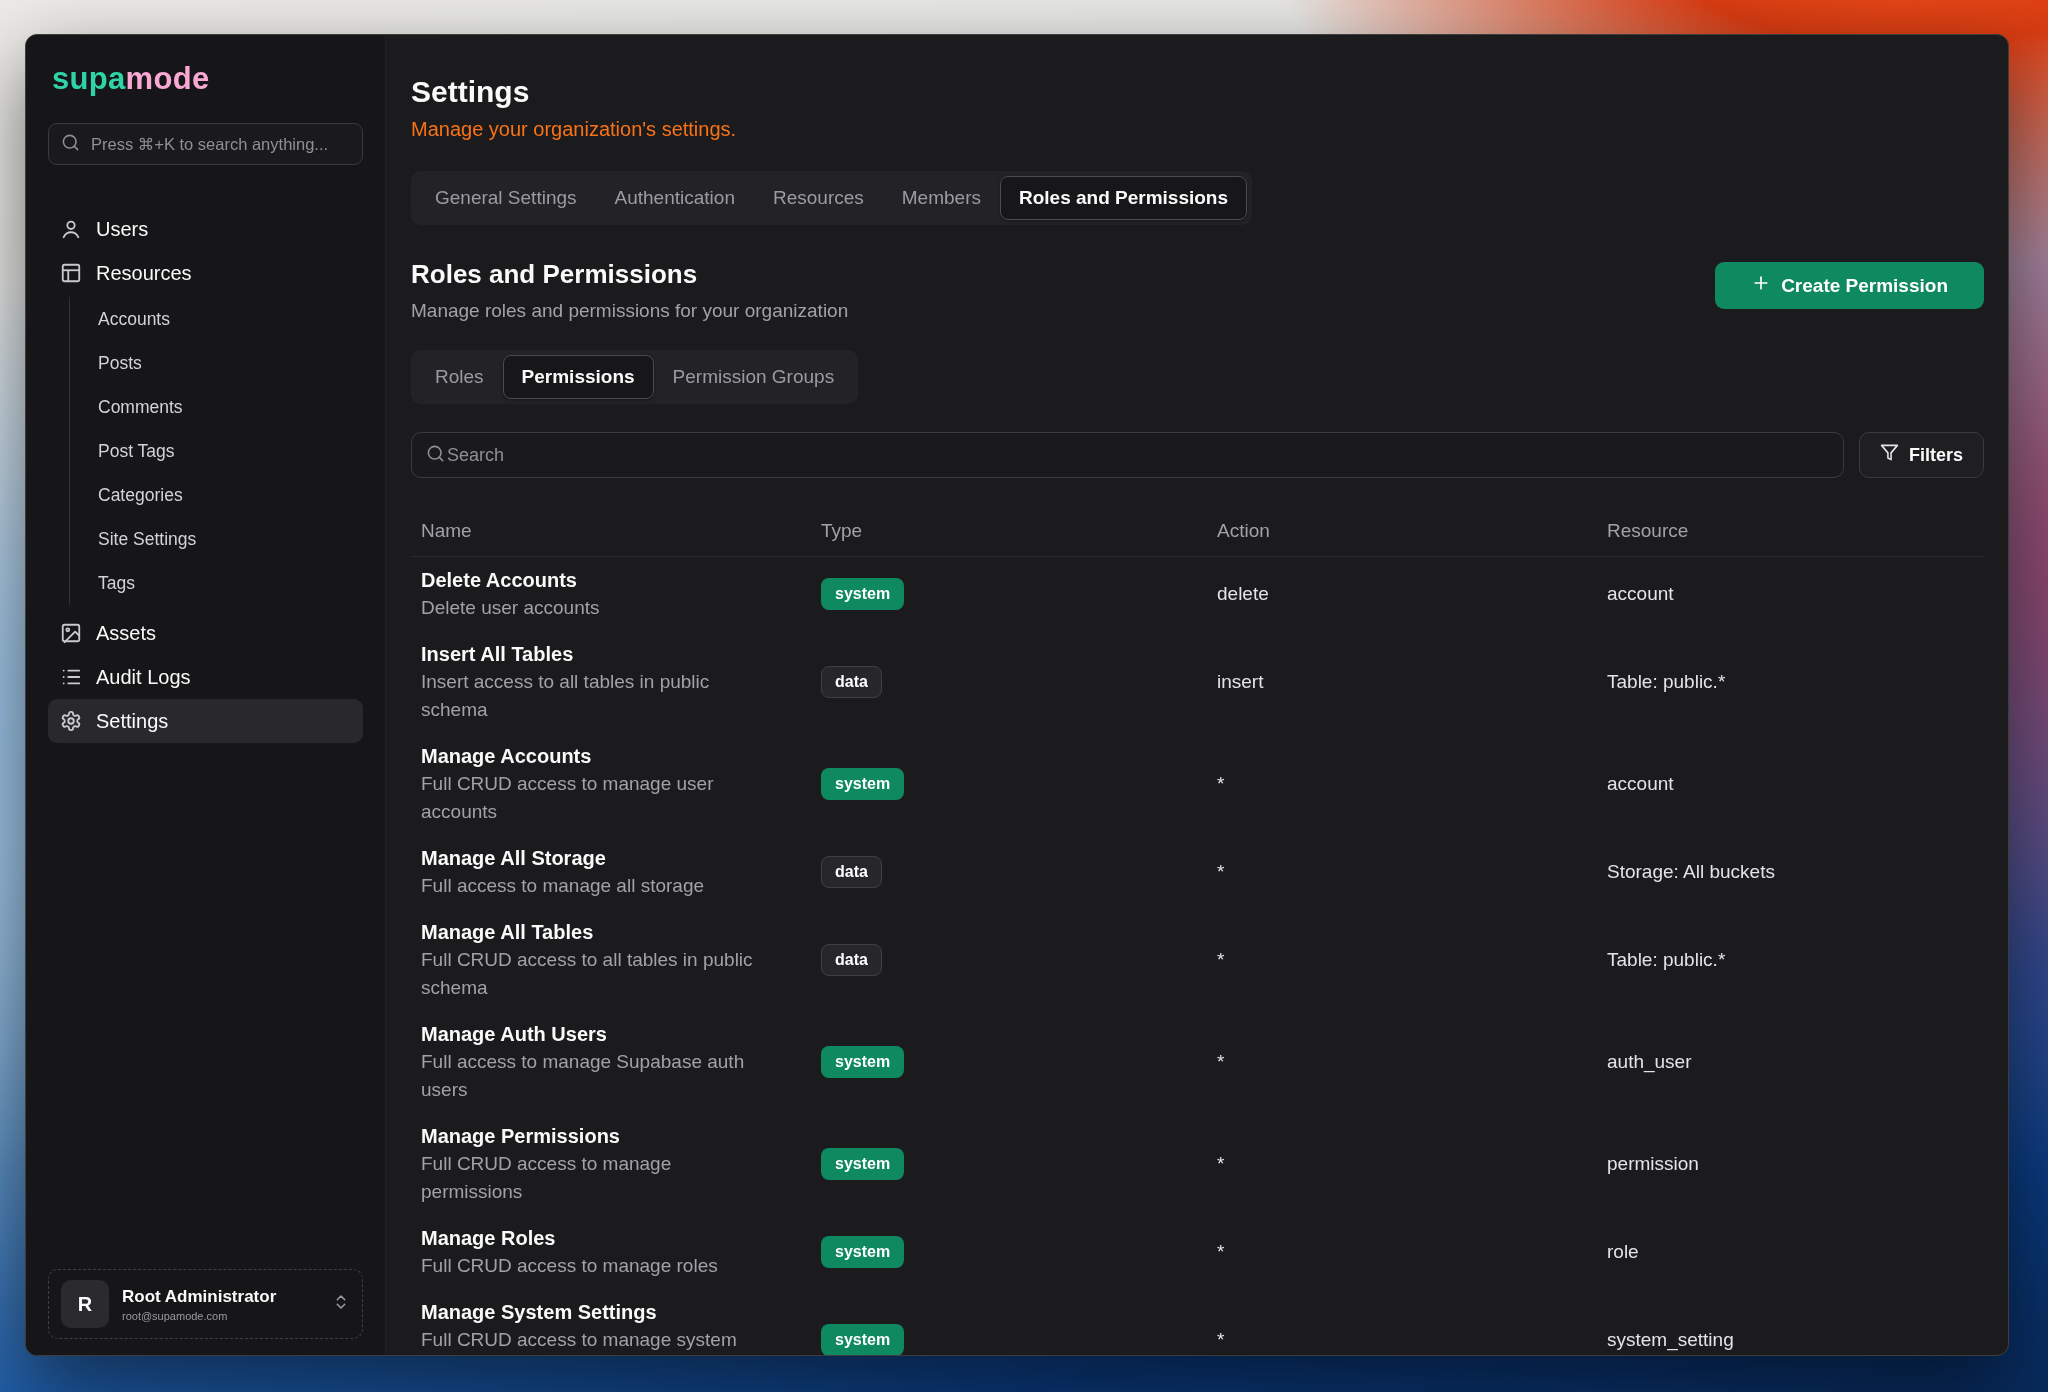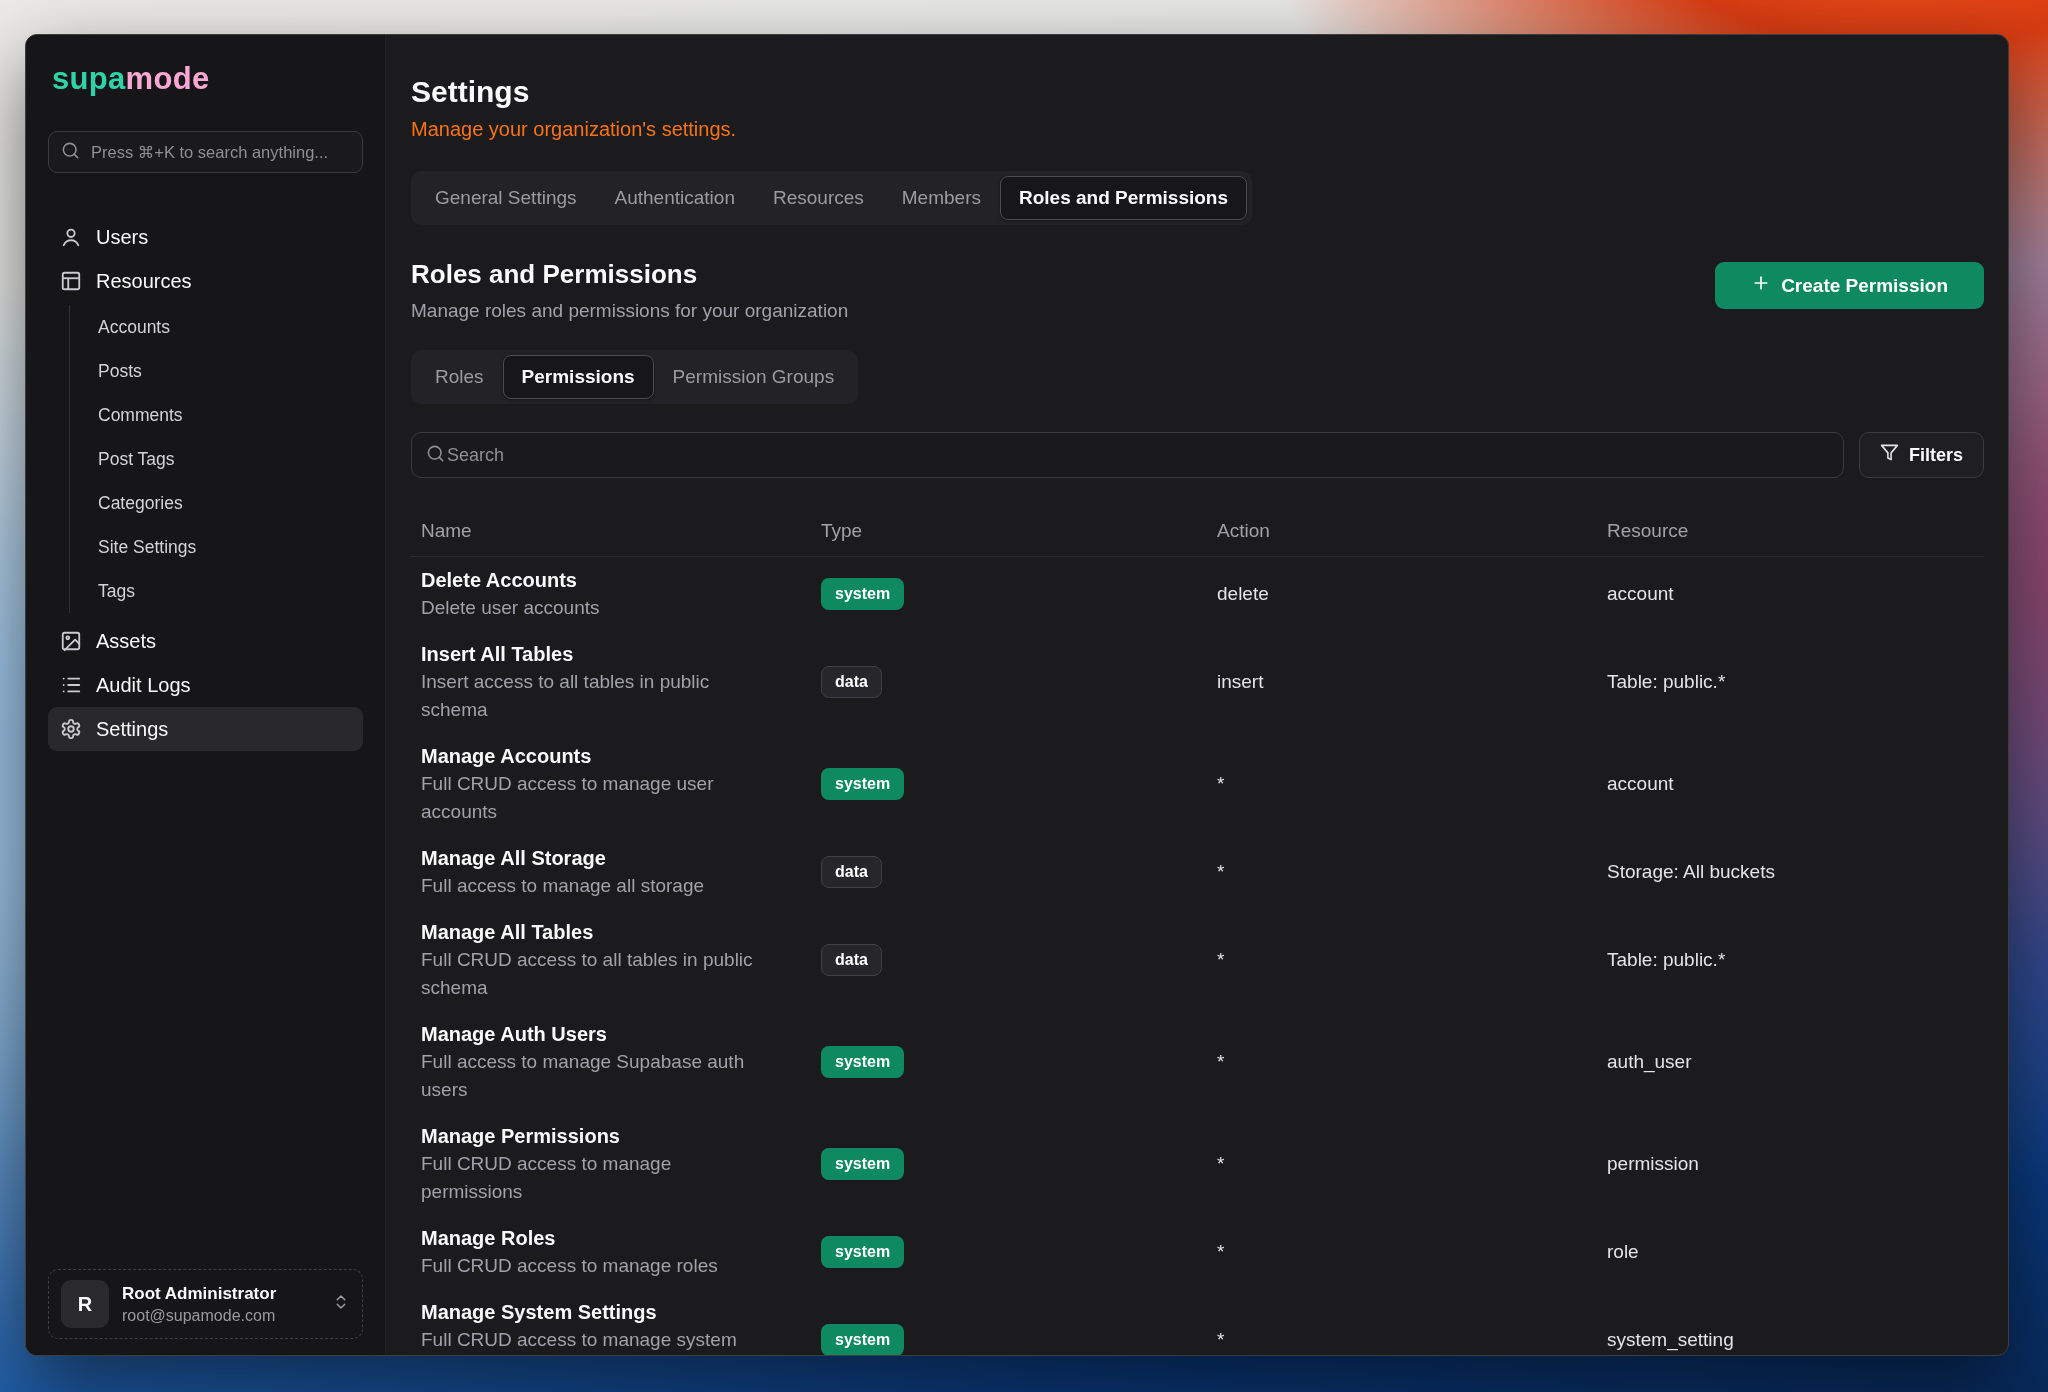--- a/index.html
+++ b/index.html
@@ -25,21 +25,21 @@
   .sidebar {
     width:360px; min-width:360px; background:#161618;
     border-right:1px solid rgba(255,255,255,.05);
     display:flex; flex-direction:column; padding:26px 22px 16px 22px;
   }
   .logo { font-size:31px; font-weight:700; letter-spacing:.3px; padding-left:4px; }
   .logo .accent { color:#2fd3a8; }
   .logo .rest { color:#f9a8d4; }
 
   .sidebar-search {
-    margin-top:34px; height:42px; border:1px solid #3a3a40; border-radius:9px;
+    margin-top:26px; height:42px; border:1px solid #3a3a40; border-radius:9px;
     background:#1a1a1c; display:flex; align-items:center; padding:0 12px; gap:9px;
   }
   .sidebar-search svg { stroke:#8f8f96; }
   .sidebar-search input {
     background:transparent; border:none; outline:none; color:#d4d4d8;
     font-size:16.5px; width:100%; font-family:inherit;
   }
   .sidebar-search input::placeholder { color:#8f8f96; }
 
   .nav { margin-top:42px; display:flex; flex-direction:column; }
@@ -65,21 +65,21 @@
     border:1px dashed #3f3f45; border-radius:10px; padding:10px 12px;
     display:flex; align-items:center; gap:13px; cursor:pointer;
   }
   .avatar {
     width:48px; height:48px; border-radius:10px; background:#2b2b2f;
     color:#fafafa; font-size:20px; font-weight:600;
     display:flex; align-items:center; justify-content:center;
   }
   .user-meta { flex:1; min-width:0; }
   .user-name { color:#fafafa; font-size:17px; font-weight:600; }
-  .user-email { color:#9a9aa1; font-size:16px; margin-top:3px; }
+  .user-email { color:#9a9aa1; font-size:11px; margin-top:3px; }
   .user-chevron svg { stroke:#9a9aa1; }
 
   
   .main { flex:1; padding:40px 24px 0 25px; overflow:hidden; display:flex; flex-direction:column; }
   .page-title { color:#fafafa; font-size:30px; font-weight:700; }
   .page-subtitle { color:#f97316; font-size:20px; margin-top:9px; }
 
   .tabstrip {
     margin-top:30px; background:#232327; border-radius:10px; padding:5px;
     display:inline-flex; align-self:flex-start; align-items:center;

